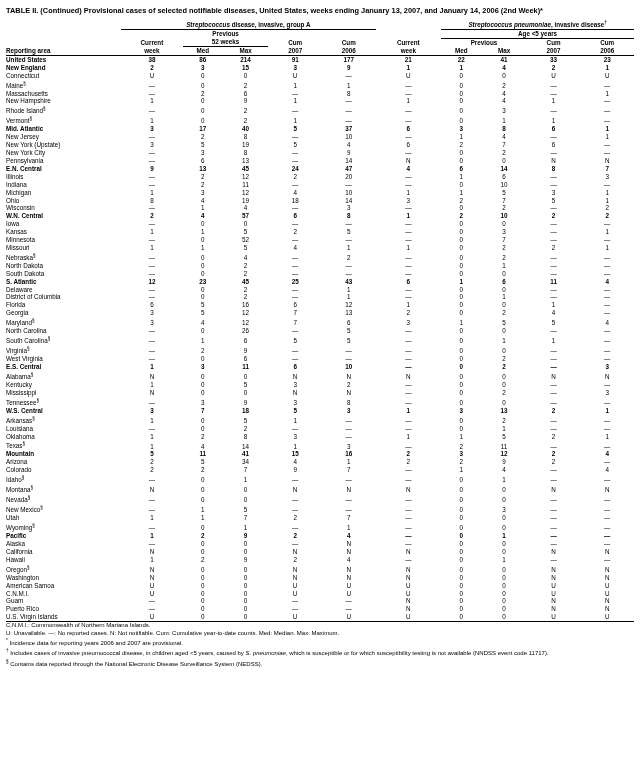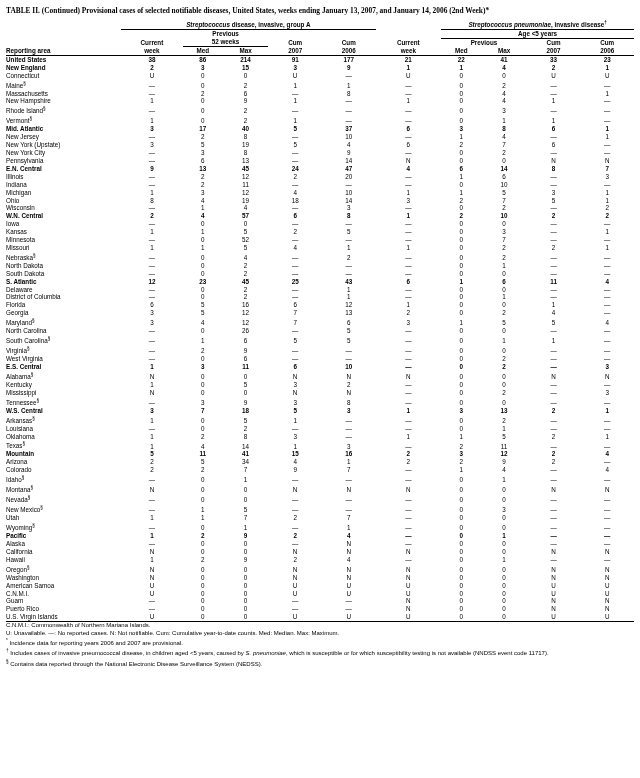--- a/index.html
+++ b/index.html
@@ -20,21 +20,20 @@
     width: 640px;
     height: 778px;
     padding: 0;
     box-sizing: border-box;
   }
   .title {
     font-size: 7.4px;
     font-weight: bold;
     line-height: 9.6px;
     padding: 6px 6px 0 6px;
-    font-family: Liberation Serif, serif;
   }
   table.main {
     border-collapse: collapse;
     width: 628px;
     margin: 3px 6px 0 6px;
     table-layout: fixed;
   }
   table.main td, table.main th {
     padding: 0;
     margin: 0;

